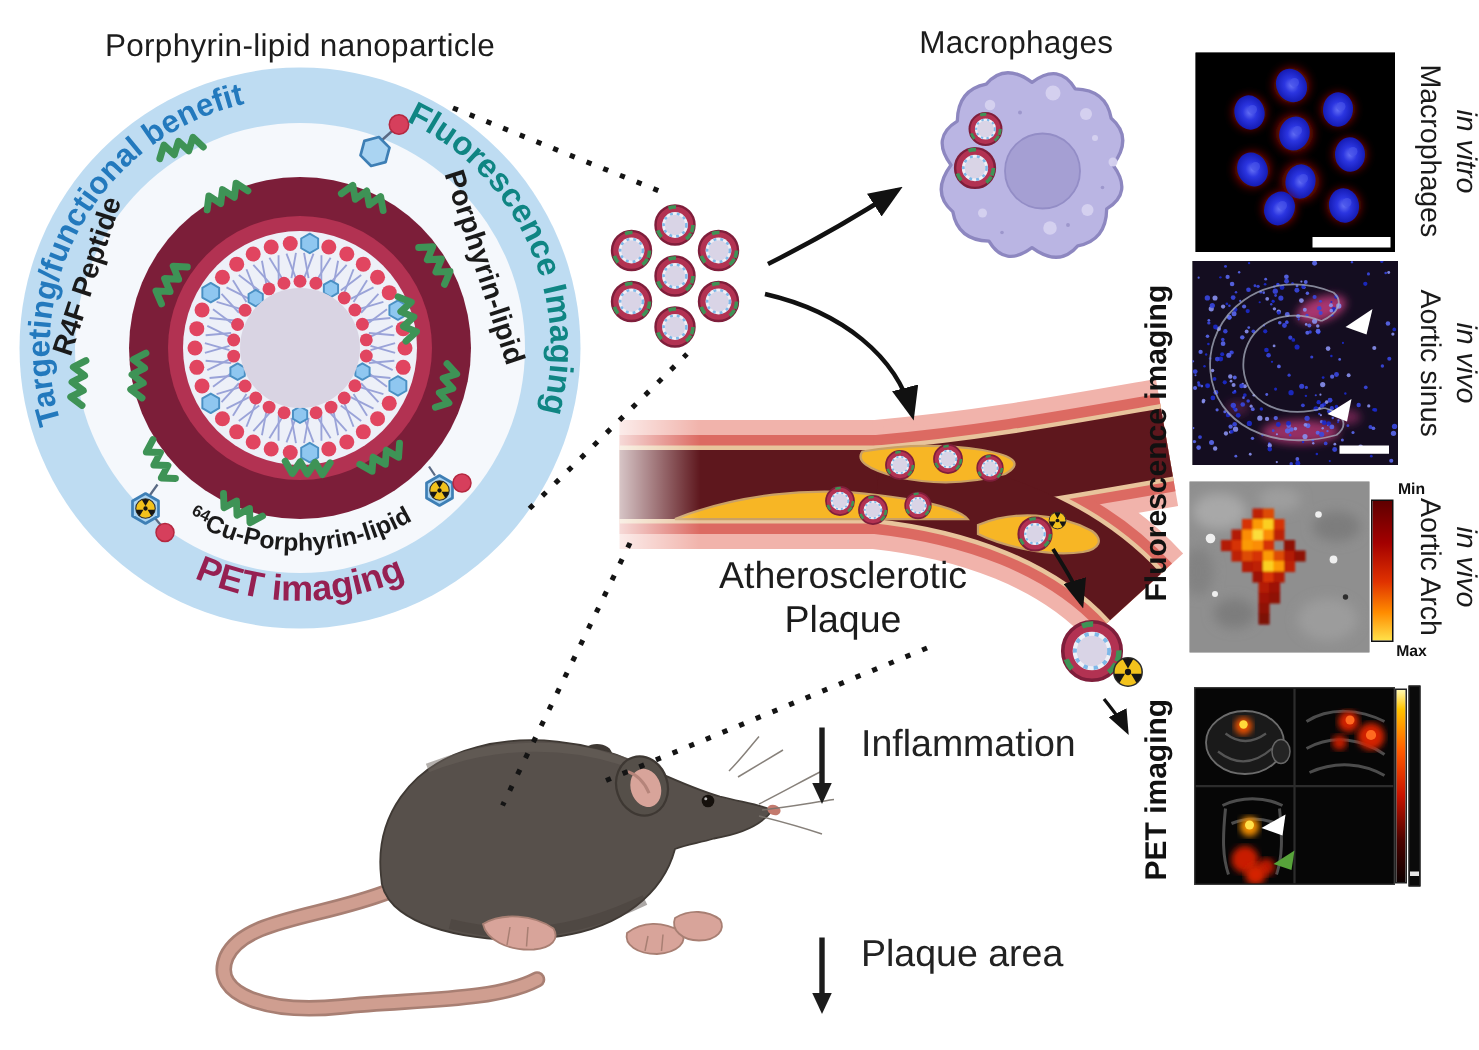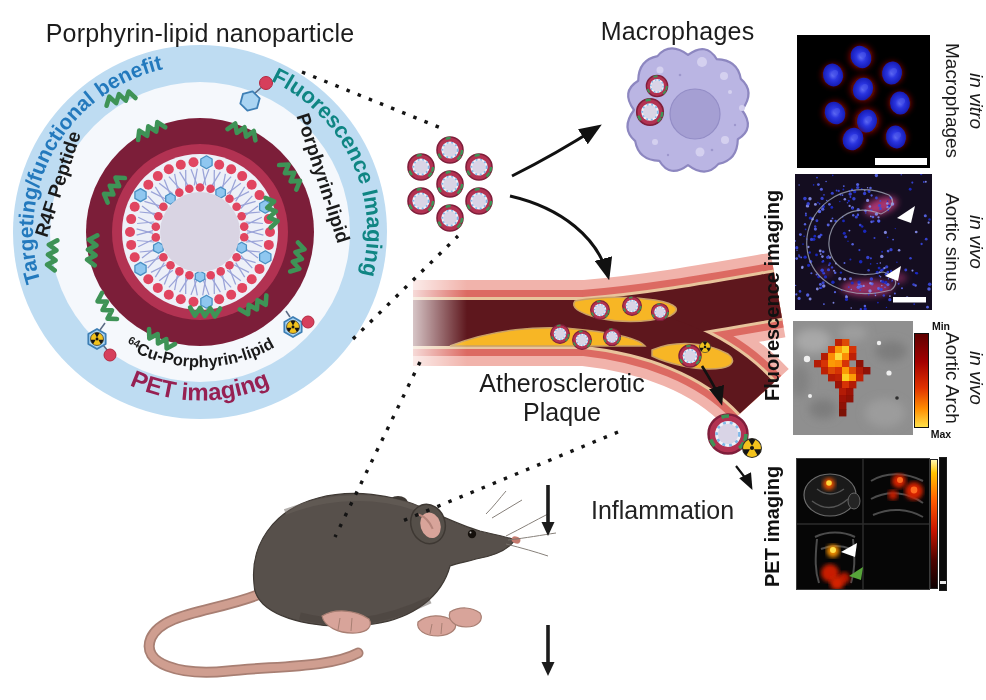--- a/index.html
+++ b/index.html
@@ -1,23 +1,23 @@
 <!DOCTYPE html>
 <html><head>
 <meta charset="utf-8">
 <style>
   html,body{margin:0;padding:0;background:#fff;}
   #canvas{position:relative;width:986px;height:700px;background:#ffffff;overflow:hidden;
           font-family:"Liberation Sans",sans-serif;}
-  .title{position:absolute;font-size:25px;color:#1c1c1c;text-align:center;letter-spacing:.2px;}
+  .title{position:absolute;font-size:21px;color:#1c1c1c;text-align:center;letter-spacing:.2px;}
   #t1{left:40px;top:19px;width:320px;}
   #t2{left:595px;top:17px;width:165px;}
   svg text{font-family:"Liberation Sans",sans-serif;}
   
-  .outcome{position:absolute;left:538px;display:flex;gap:33px;align-items:center;}
+  .outcome{position:absolute;left:538px;display:flex;gap:16px;align-items:flex-start;}
   .outcome .lbl{font-size:25px;color:#222;line-height:28px;}
   #oc2 .lbl{width:150px;}
   
   .vlab{position:absolute;writing-mode:vertical-rl;transform:rotate(180deg);
         display:flex;align-items:center;justify-content:center;
         font-weight:bold;color:#111;}
   #gl1{left:756px;top:148px;width:32px;height:294px;font-size:20px;}
   #gl2{left:756px;top:460px;width:32px;height:132px;font-size:20px;}
   .panel{position:absolute;background:#000;}
   #p1{left:797px;top:35px;width:133px;height:133px;}
@@ -411,20 +411,21 @@
         <line x1="10" y1="3" x2="10" y2="41" stroke="#1c1c1c" stroke-width="3.6"></line>
         <polygon points="10,54 3.5,40 16.5,40" fill="#1c1c1c"></polygon>
       </svg>
     <span class="lbl">Inflammation</span>
   </div>
   <div class="outcome" id="oc3" style="top:622px;">
     <svg width="20" height="56">
         <line x1="10" y1="3" x2="10" y2="41" stroke="#1c1c1c" stroke-width="3.6"></line>
         <polygon points="10,54 3.5,40 16.5,40" fill="#1c1c1c"></polygon>
       </svg>
+    <span class="lbl">Plaque area</span>
   </div>
 
   
   <div class="vlab" id="gl1">Fluorescence imaging</div>
   <div class="vlab" id="gl2">PET imaging</div>
 
   <div class="panel" id="p1">
     <svg width="133" height="133">
       <defs>
         <radialGradient id="rg-red">

